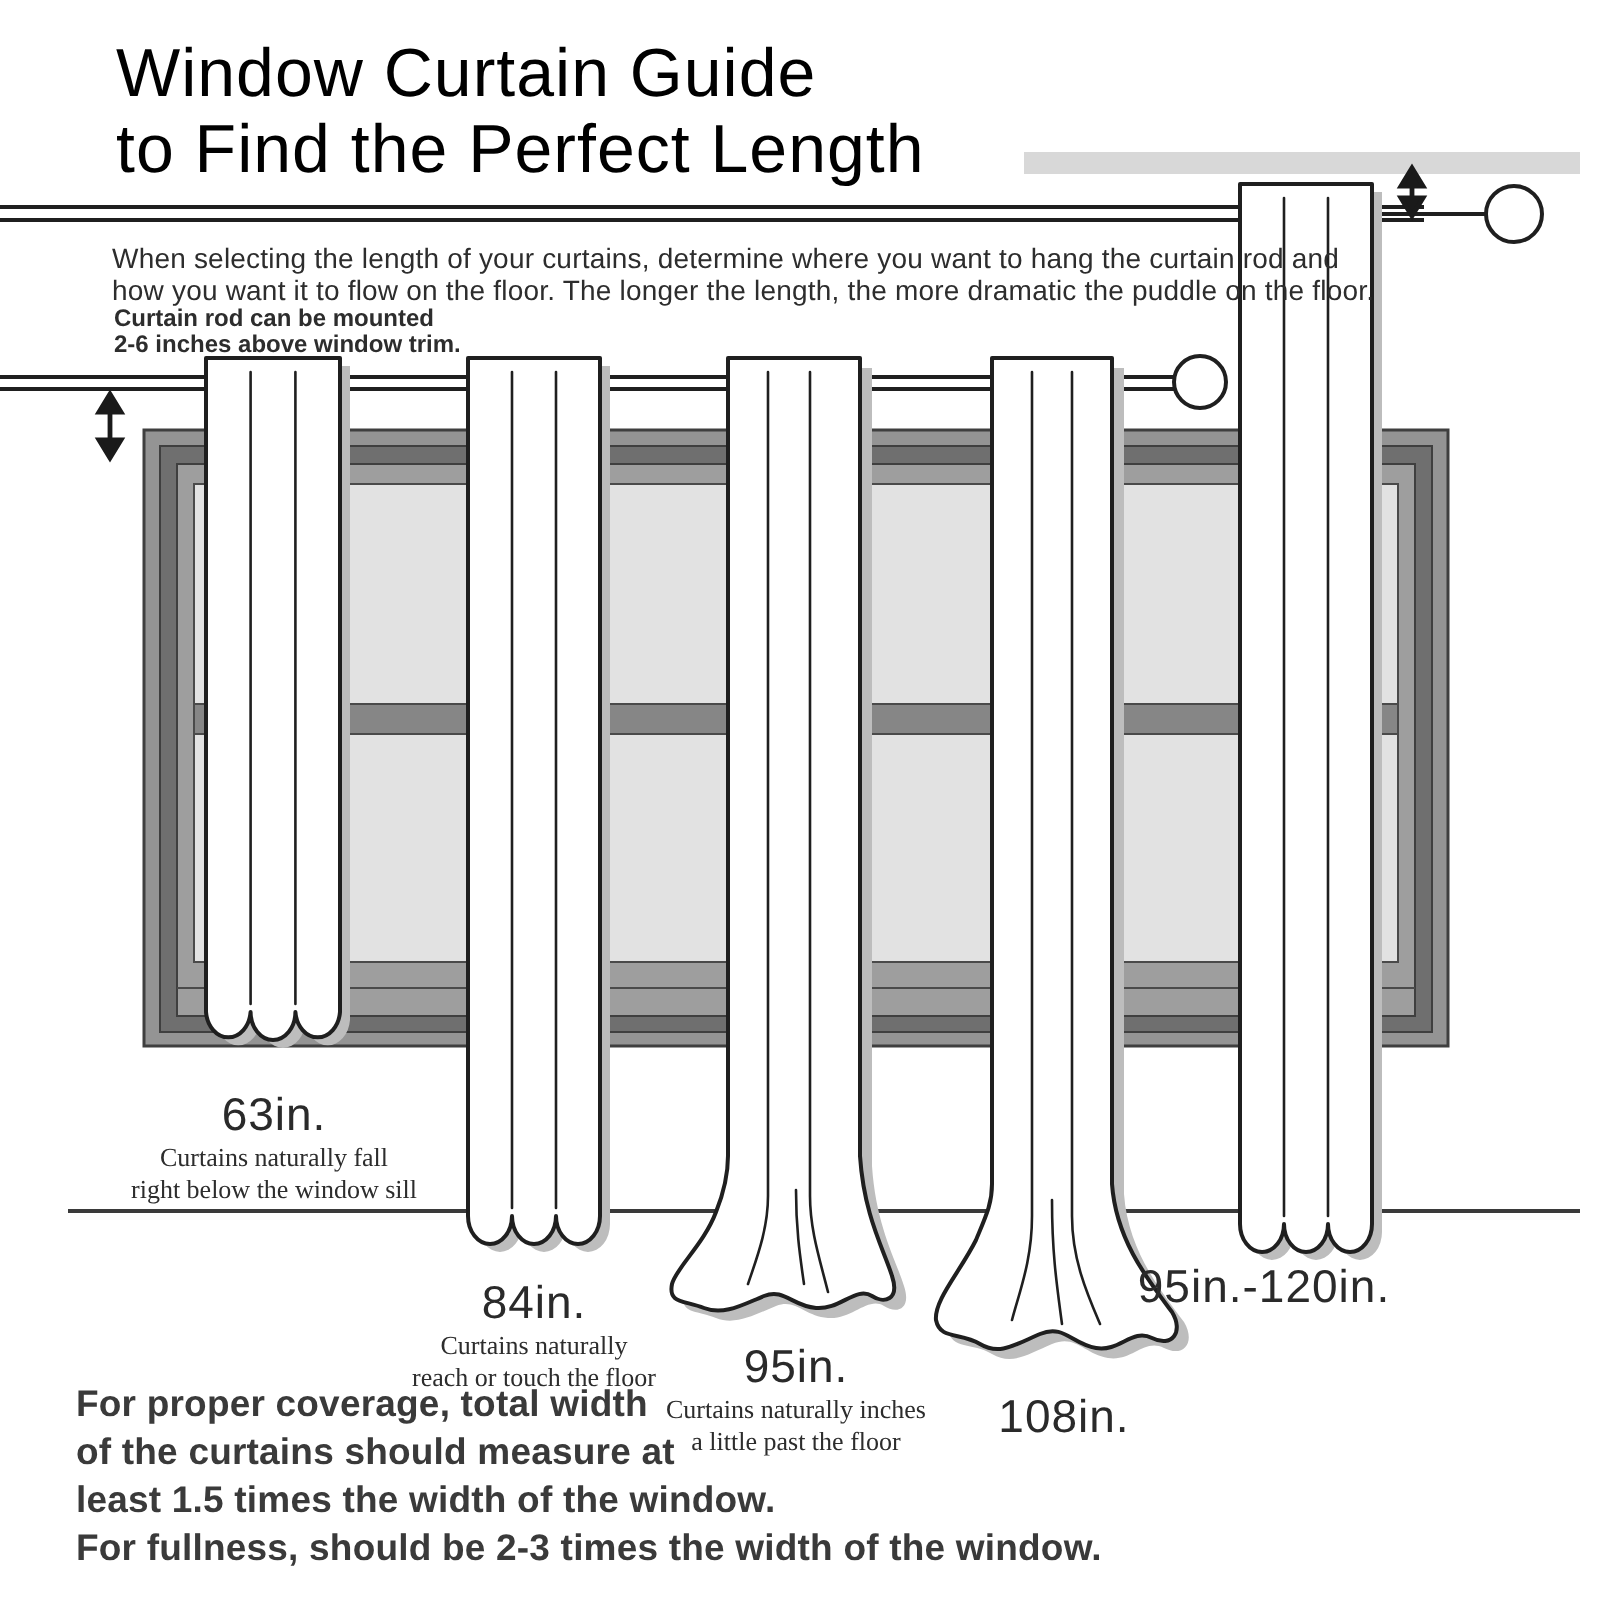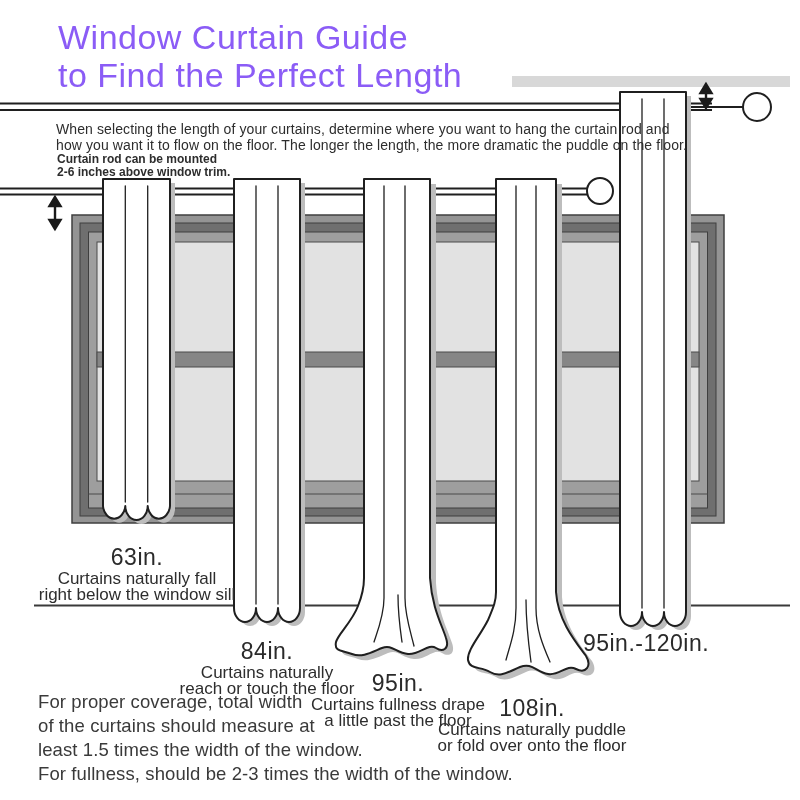--- a/index.html
+++ b/index.html
@@ -7,34 +7,34 @@
     --frame-outer:#949494; --frame-mid:#6f6f6f; --frame-inner:#9e9e9e;
     --pane:#e2e2e2; --rail:#868686; --accent-bar:#d8d8d8; --background:#ffffff;
   }
   html,body{margin:0;padding:0;}
   body{width:800px;height:800px;background:var(--background);
        font-family:"Liberation Sans","DejaVu Sans",sans-serif;color:var(--text);}
   #stage{position:relative;width:800px;height:800px;overflow:hidden;}
   #art{position:absolute;left:0;top:0;}
   .txt{position:absolute;white-space:pre-line;}
   #title{left:58px;top:18px;font-size:34px;line-height:38px;font-weight:400;
-         letter-spacing:.5px;color:#8b5cf6;}
+         letter-spacing:.5px;color:#000000;}
   #intro{left:56px;top:121px;font-size:14px;line-height:16px;letter-spacing:.1px;}
   #rod-note{left:57px;top:153px;font-size:12px;line-height:13px;font-weight:700;}
   #ceiling-note{left:700px;top:127px;font-size:12px;line-height:15.5px;font-weight:700;}
   .clabel{position:absolute;text-align:center;}
   .clabel .len{font-size:23px;line-height:27px;letter-spacing:.5px;color:#2a2a2a;}
-  .clabel .desc{font-size:17px;line-height:16px;white-space:pre-line;}
+  .clabel .desc{font-size:13px;line-height:16px;white-space:pre-line;font-family:Liberation Serif, serif;}
   #label-c1{left:27px;top:544px;width:220px;}
   #label-c2{left:167px;top:638px;width:200px;}
   #label-c3{left:288px;top:670px;width:220px;}
   #label-c4{left:422px;top:695px;width:220px;}
-  #label-c5{left:536px;top:630px;width:220px;}
+  #label-c5{left:522px;top:630px;width:220px;}
   #label-c5 .desc{line-height:15px;}
-  #footer{left:38px;top:690px;font-size:18.5px;line-height:24px;font-weight:400;
+  #footer{left:38px;top:690px;font-size:18.5px;line-height:24px;font-weight:700;
           color:#3a3a3a;letter-spacing:.1px;}
   
   .rod{stroke:var(--ink);stroke-width:2;fill:none;}
   .finial{fill:#fff;stroke:var(--ink);stroke-width:2;}
   .arrow{stroke:#1a1a1a;stroke-width:2.4;fill:#1a1a1a;}
   .curtain-body{fill:var(--curtain);stroke:var(--ink);stroke-width:2;stroke-linejoin:round;}
   .curtain-shadow{fill:var(--shadow);stroke:none;}
   .fold{fill:none;stroke:var(--ink);stroke-width:1.3;stroke-linecap:round;}
   .floor{stroke:#3a3a3a;stroke-width:2;}
   .accent{fill:var(--accent-bar);}
@@ -139,27 +139,25 @@
     <div class="desc">Curtains naturally fall
 right below the window sill</div>
   </div>
   <div id="label-c2" class="clabel">
     <div class="len">84in.</div>
     <div class="desc">Curtains naturally
 reach or touch the floor</div>
   </div>
   <div id="label-c3" class="clabel">
     <div class="len">95in.</div>
-    <div class="desc">Curtains fullness drape
+    <div class="desc">Curtains naturally inches
 a little past the floor</div>
   </div>
   <div id="label-c4" class="clabel">
     <div class="len">108in.</div>
-    <div class="desc">Curtains naturally puddle
-or fold over onto the floor</div>
   </div>
   <div id="label-c5" class="clabel">
     <div class="len">95in.-120in.</div>
   </div>
 
   <div id="footer" class="txt">For proper coverage, total width
 of the curtains should measure at
 least 1.5 times the width of the window.
 For fullness, should be 2-3 times the width of the window.</div>
 </div>

